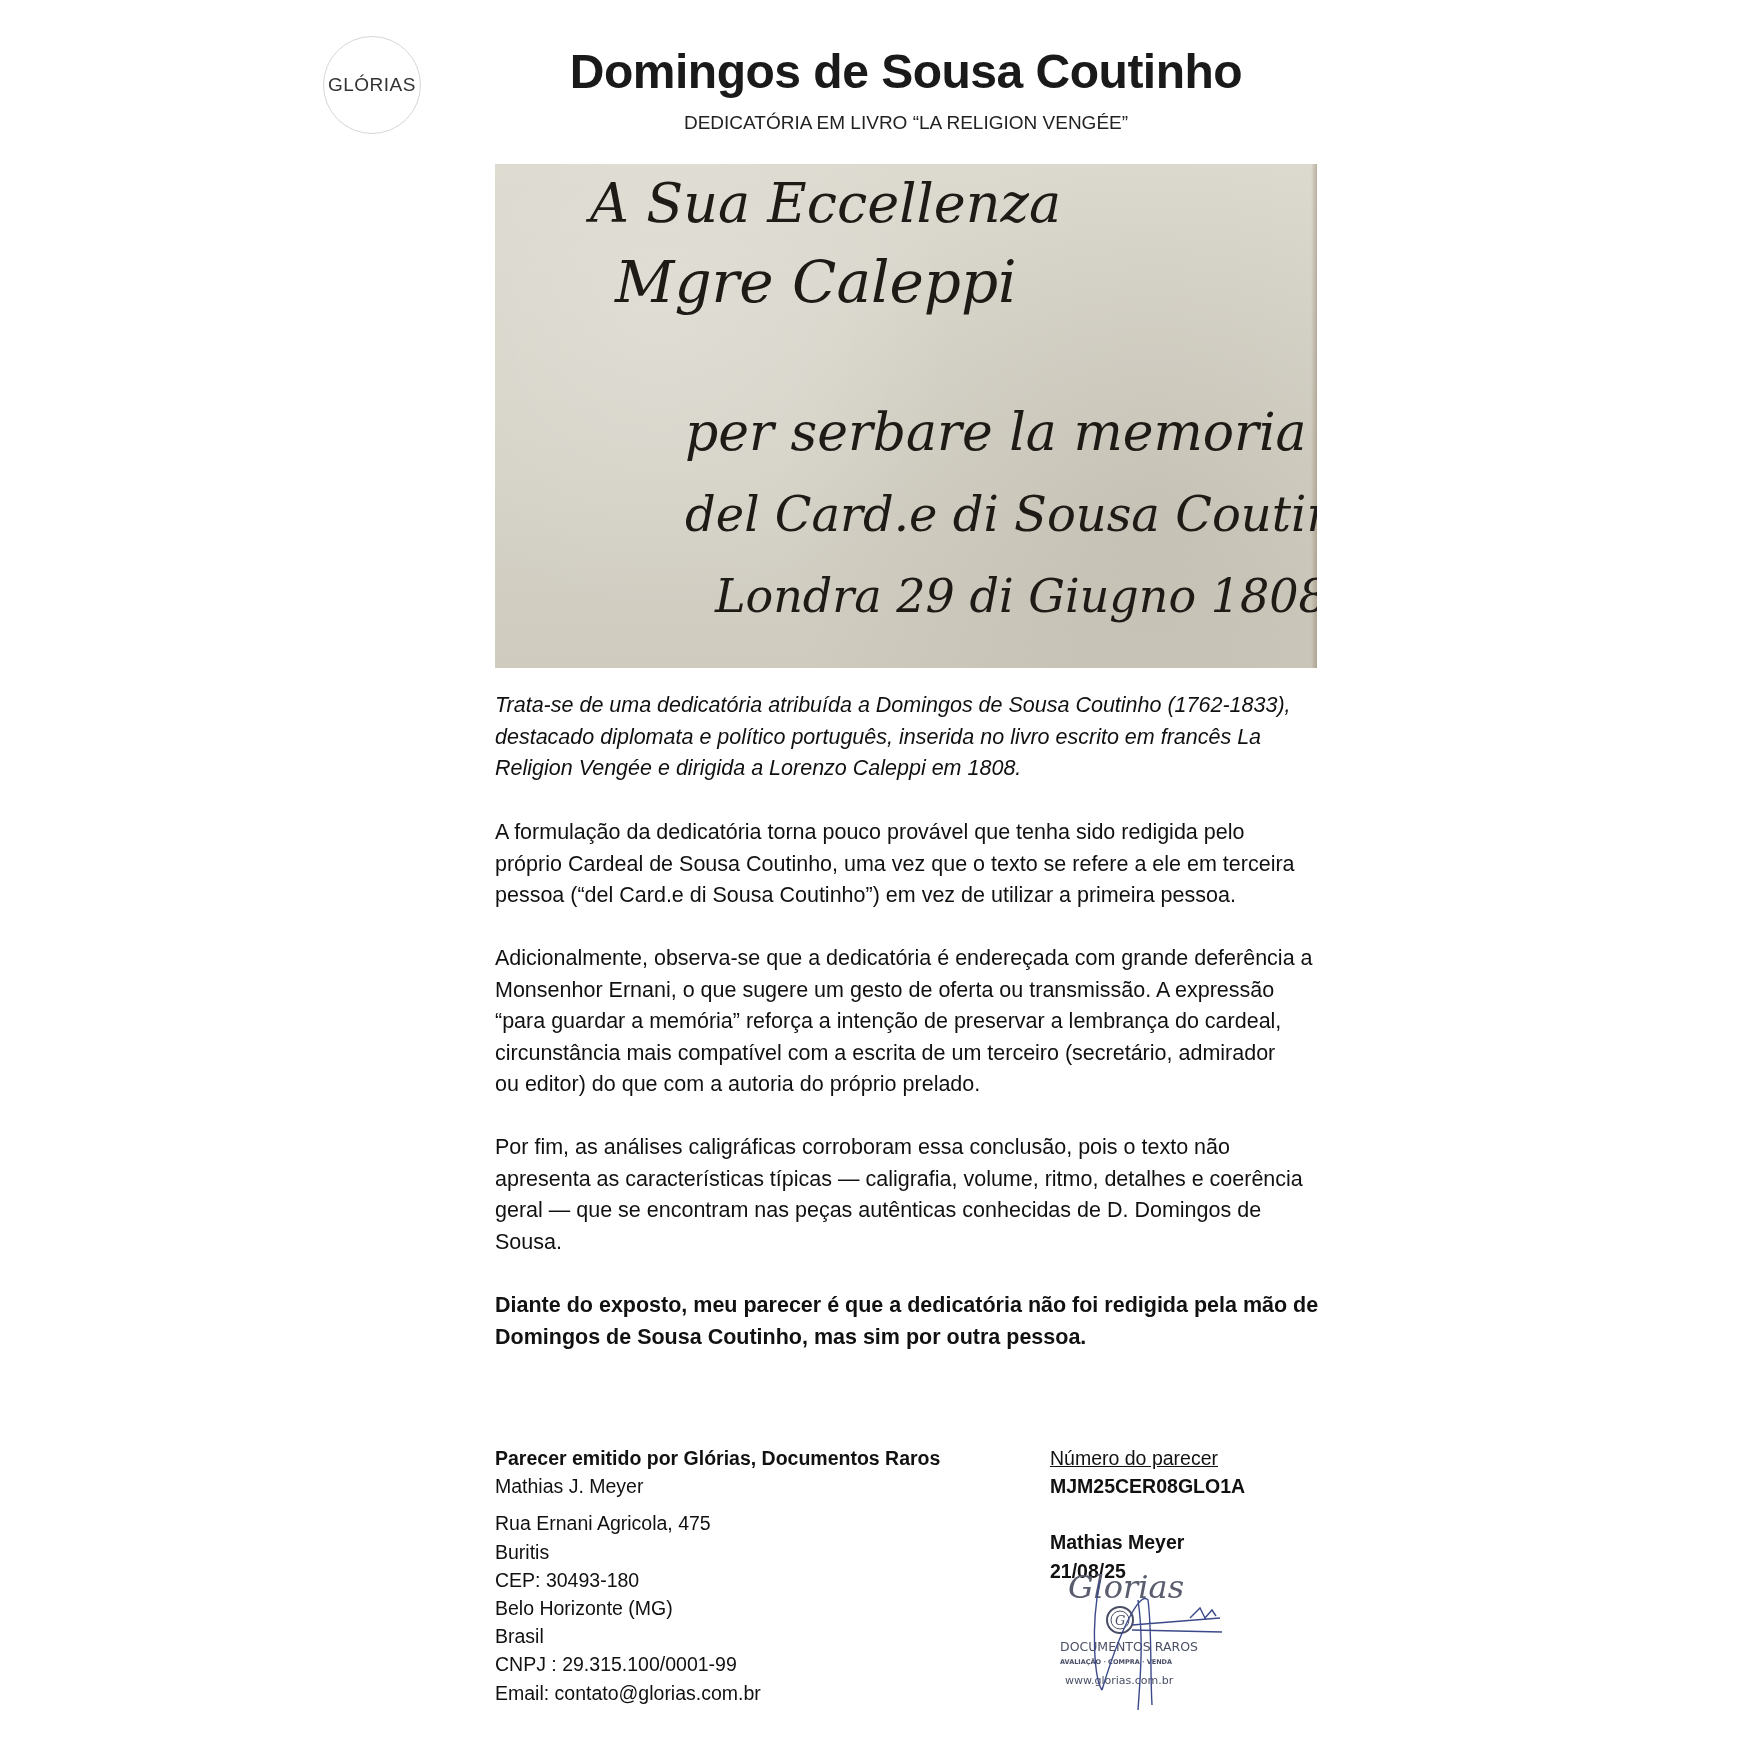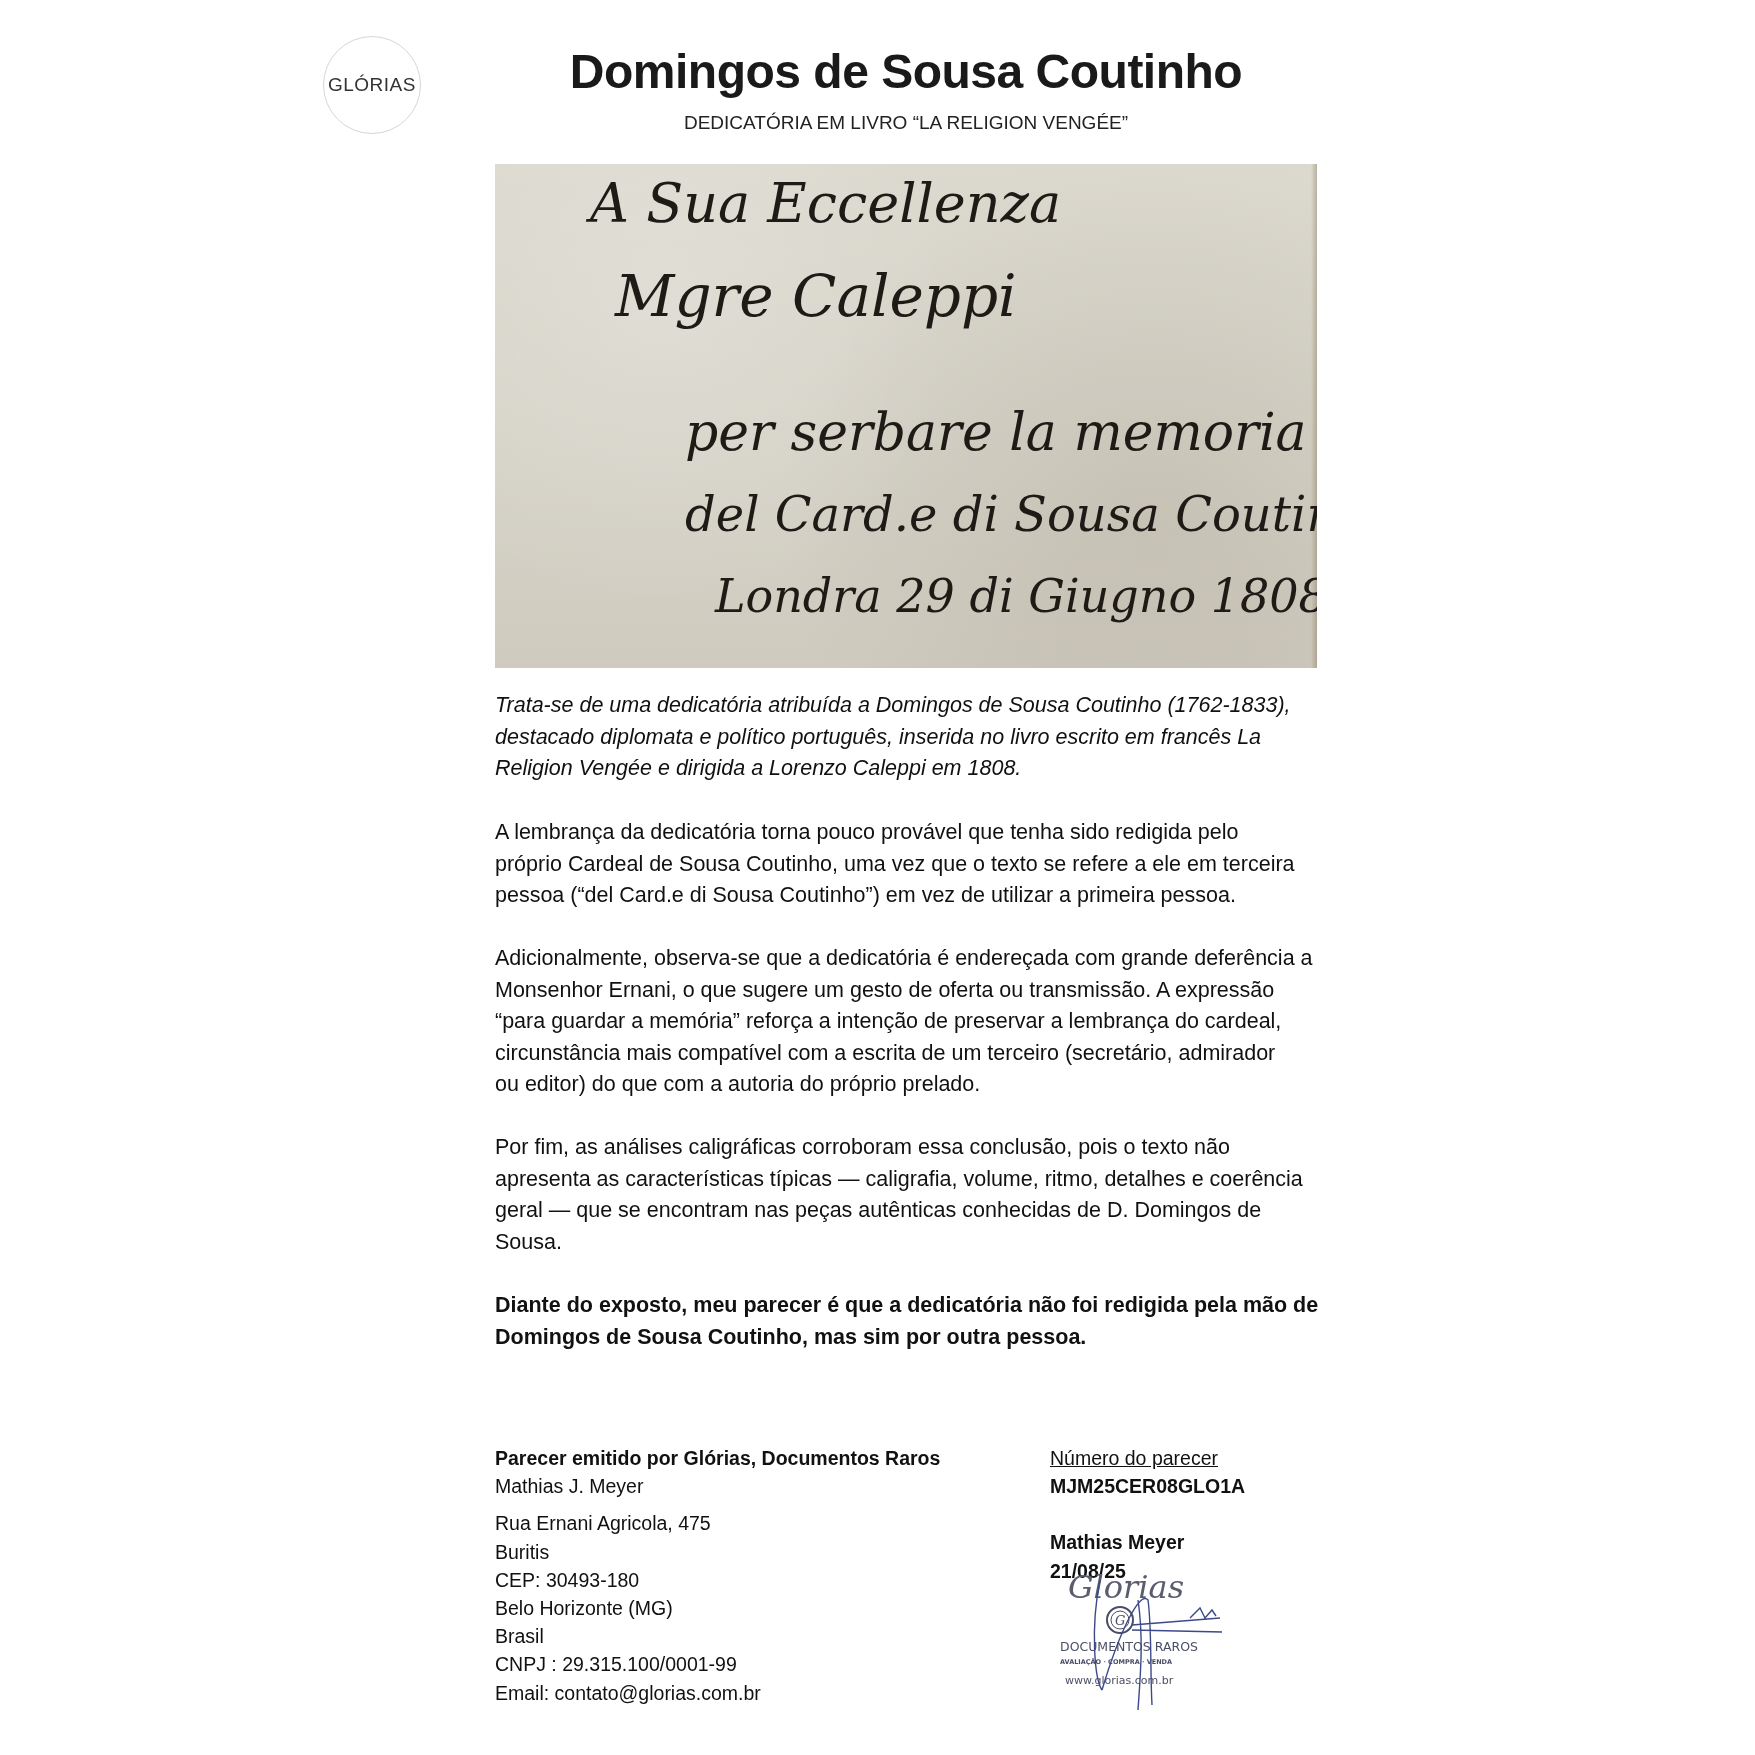--- a/index.html
+++ b/index.html
@@ -48,34 +48,34 @@
 
 <div class="logo">
   <span>GLÓRIAS</span>
 </div>
 <h1 class="title">Domingos de Sousa Coutinho</h1>
 <p class="subtitle">DEDICATÓRIA EM LIVRO “LA RELIGION VENGÉE”</p>
 
 <div class="photo">
   <div class="photo-bg"></div>
   <div class="hw" style="left:95px; top:8px; font-size:54px;">A Sua Eccellenza</div>
-  <div class="hw" style="left:120px; top:98px; font-size:58px;text-align:center;">Mgre Caleppi</div>
+  <div class="hw" style="left:120px; top:84px; font-size:58px;text-align:center;">Mgre Caleppi</div>
   <div class="hw" style="left:190px; top:238px; font-size:52px;">per serbare la memoria</div>
   <div class="hw" style="left:190px; top:322px; font-size:48px;">del Card.e di Sousa Coutinho</div>
   <div class="hw" style="left:220px; top:405px; font-size:46px;">Londra 29 di Giugno 1808</div>
 </div>
 
 <div class="content" style="top:690px;">
   <p class="p italic">Trata-se de uma dedicatória atribuída a Domingos de Sousa Coutinho (1762-1833),</p>
   <p class="p italic">destacado diplomata e político português, inserida no livro escrito em francês La</p>
   <p class="p italic">Religion Vengée e dirigida a Lorenzo Caleppi em 1808.</p>
 </div>
 
 <div class="content" style="top:817px;">
-  <p class="p">A lembrança da dedicatória torna pouco provável que tenha sido redigida pelo</p>
+  <p class="p">A formulação da dedicatória torna pouco provável que tenha sido redigida pelo</p>
   <p class="p">próprio Cardeal de Sousa Coutinho, uma vez que o texto se refere a ele em terceira</p>
   <p class="p">pessoa (“del Card.e di Sousa Coutinho”) em vez de utilizar a primeira pessoa.</p>
 </div>
 
 <div class="content" style="top:943px;">
   <p class="p">Adicionalmente, observa-se que a dedicatória é endereçada com grande deferência a</p>
   <p class="p">Monsenhor Ernani, o que sugere um gesto de oferta ou transmissão. A expressão</p>
   <p class="p">“para guardar a memória” reforça a intenção de preservar a lembrança do cardeal,</p>
   <p class="p">circunstância mais compatível com a escrita de um terceiro (secretário, admirador</p>
   <p class="p">ou editor) do que com a autoria do próprio prelado.</p>

